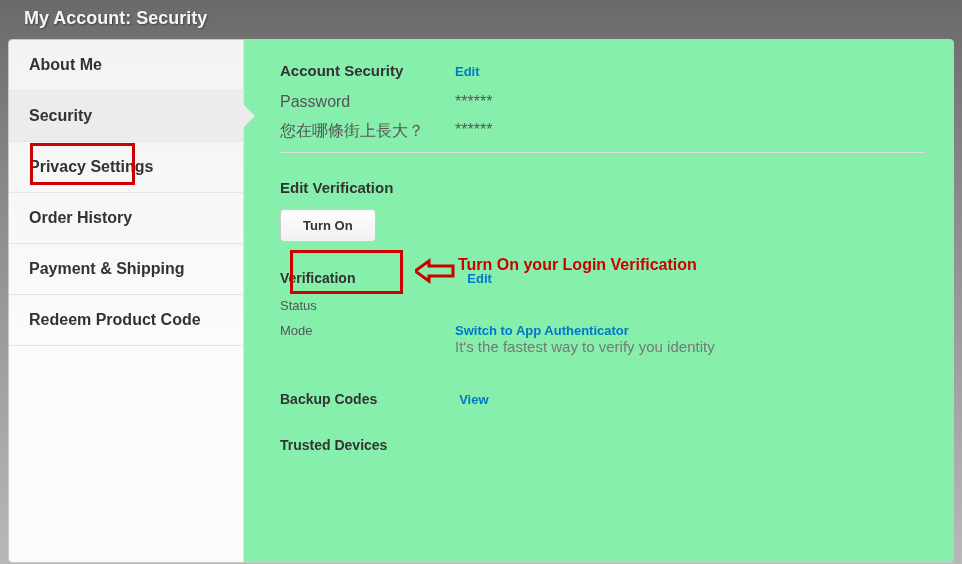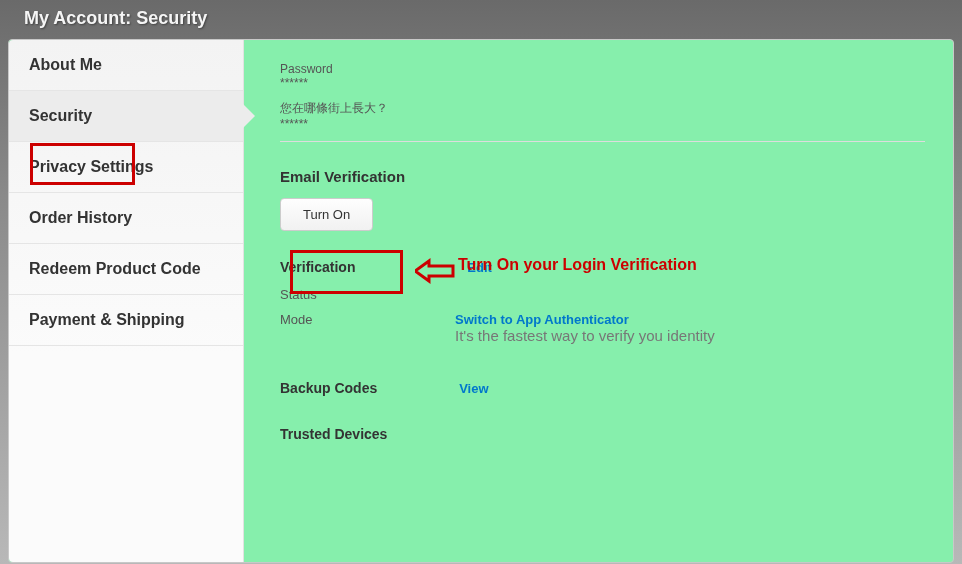--- a/index.html
+++ b/index.html
@@ -81,24 +81,23 @@
       width: 175px;
     }
     .link {
       color: #0077cc;
       font-size: 13px;
       font-weight: bold;
       cursor: pointer;
     }
     .field-row {
       display: flex;
-      font-size: 12px;
+      font-size: 16px;
       color: #555;
       margin-bottom: 10px;
-      flex-direction: column;
     }
     .field-label {
       width: 175px;
     }
     .field-value {
       flex: 1;
       color: #555;
     }
     .divider {
       border: none;
@@ -106,21 +105,21 @@
       margin: 10px 0 26px;
     }
     .turn-on-btn {
       display: inline-block;
       margin-top: 12px;
       padding: 8px 22px;
       background: linear-gradient(#fefefe, #f1f1f1);
       border: 1px solid #ccc;
       border-radius: 4px;
       font-size: 13px;
-      font-weight: normal;
+      font-weight: bold;
       color: #333;
       cursor: pointer;
     }
     .pref-row {
       display: flex;
       align-items: flex-start;
       font-size: 13px;
       color: #555;
       margin-bottom: 10px;
     }
@@ -198,40 +197,44 @@
 
 <div class="page-header">My Account: Security</div>
 
 <div class="panel">
 
   <div class="sidebar">
     <div class="sidebar-item">About Me</div>
     <div class="sidebar-item active">Security</div>
     <div class="sidebar-item">Privacy Settings</div>
     <div class="sidebar-item">Order History</div>
+    <div class="sidebar-item">Payment &amp; Shipping</div>
     <div class="sidebar-item">Redeem Product Code</div>
-    <div class="sidebar-item">Payment &amp; Shipping</div>
   </div>
 
   <div class="content">
 
+    <div class="section-row">
+      <span class="section-title">Account Security</span>
+      <span class="link">Edit</span>
+    </div>
 
     <div class="field-row">
       <span class="field-label">Password</span>
       <span class="field-value">******</span>
     </div>
 
     <div class="field-row">
       <span class="field-label">您在哪條街上長大？</span>
       <span class="field-value">******</span>
     </div>
 
     <hr class="divider">
 
-    <div class="section-title">Email Verification</div>
+    <div class="section-title">Edit Verification</div>
     <br>
     <button class="turn-on-btn">Turn On</button>
 
     <div class="section-header" style="margin-top:28px;">
       <span>Verification</span>
       <span class="link" style="margin-left:108px;font-size:13px;">Edit</span>
     </div>
 
     <div class="pref-row">
       <span class="pref-label">Status</span>

